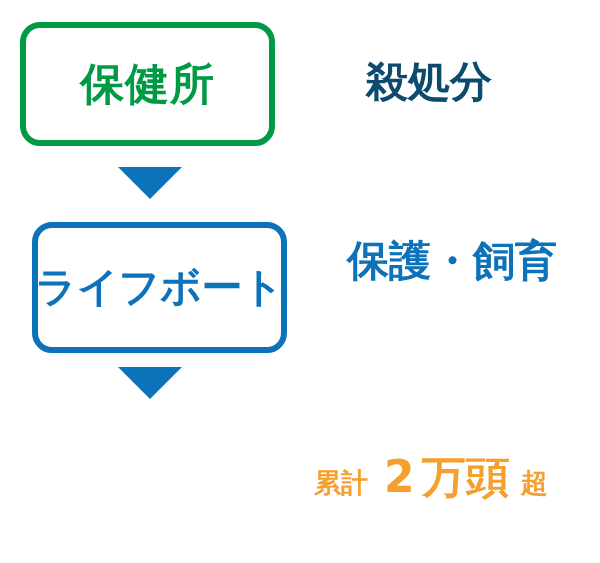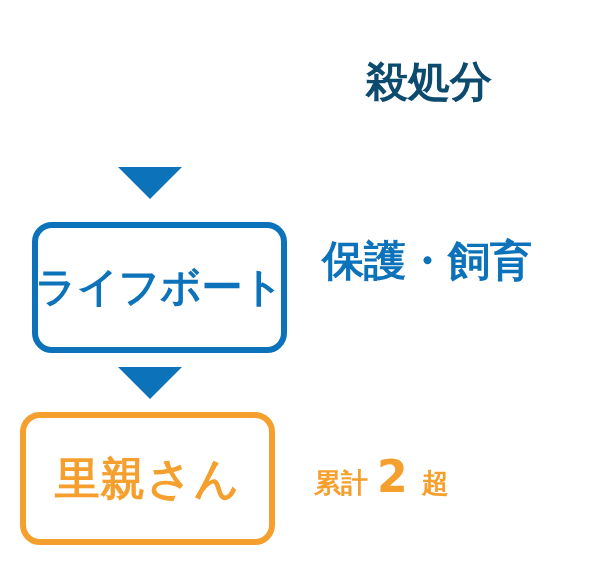--- a/index.html
+++ b/index.html
@@ -100,47 +100,50 @@
   }
 
   #note-services {
     top: 234px;
     left: 322px;
     color: #0C72B9;
     font-size: 42px;
     line-height: 1.28;
     text-align: left;
   }
-  #note-services .note-line { display: block; }
+  #note-services .note-line { display: block; margin-left: 25px; }
 
   #note-total {
     top: 452px;
     left: 314px;
     color: #F5A02E;
     display: flex;
     align-items: baseline;
   }
   #note-total .unit-small {
     font-size: 27px;
     font-weight: bold;
   }
   #note-total .unit-large {
     font-size: 44px;
     font-weight: bold;
     padding: 0 2px;
   }
-  #note-total .unit-prefix { margin-right: 7px; }
+  #note-total .unit-prefix { margin-right: 14px; }
   #note-total .unit-suffix { margin-left: 9px; }
   #note-total .num-value { padding: 0 5px 0 2px; }
 </style>
 </head>
 <body>
 
 <div id="diagram-root">
 
+  <div class="flow-box" id="box-health-center">
+    <span class="box-label">保健所</span>
+  </div>
 
   <div class="side-note" id="note-euthanasia">殺処分</div>
 
   <div class="flow-arrow" id="arrow-health-to-lifeboat">
     <svg width="64" height="32" viewBox="0 0 64 32" aria-hidden="true">
       <polygon points="0,0 64,0 32,32" fill="#0C72B9"></polygon>
     </svg>
   </div>
 
   <div class="flow-box" id="box-lifeboat">
@@ -150,23 +153,21 @@
   <div class="side-note" id="note-services">
     <span class="note-line">保護・飼育</span>
   </div>
 
   <div class="flow-arrow" id="arrow-lifeboat-to-foster">
     <svg width="64" height="32" viewBox="0 0 64 32" aria-hidden="true">
       <polygon points="0,0 64,0 32,32" fill="#0C72B9"></polygon>
     </svg>
   </div>
 
-  <div class="flow-box" id="box-foster-parent">
-    <span class="box-label">里親さん</span>
-  </div>
 
   <div class="side-note" id="note-total">
     <span class="unit-small unit-prefix">累計</span>
     <span class="unit-large num-value">2</span>
+    <span class="unit-large">万頭</span>
     <span class="unit-small unit-suffix">超</span>
   </div>
 
 </div>
 
 </body></html>

